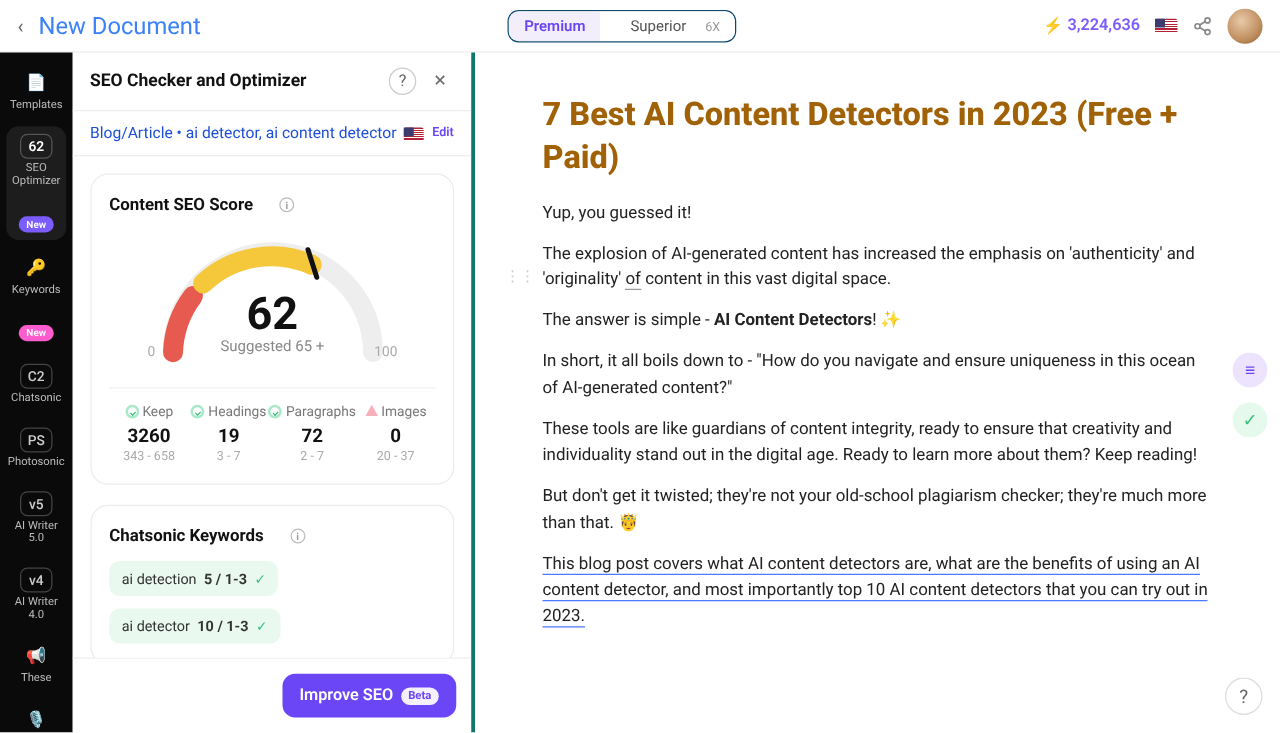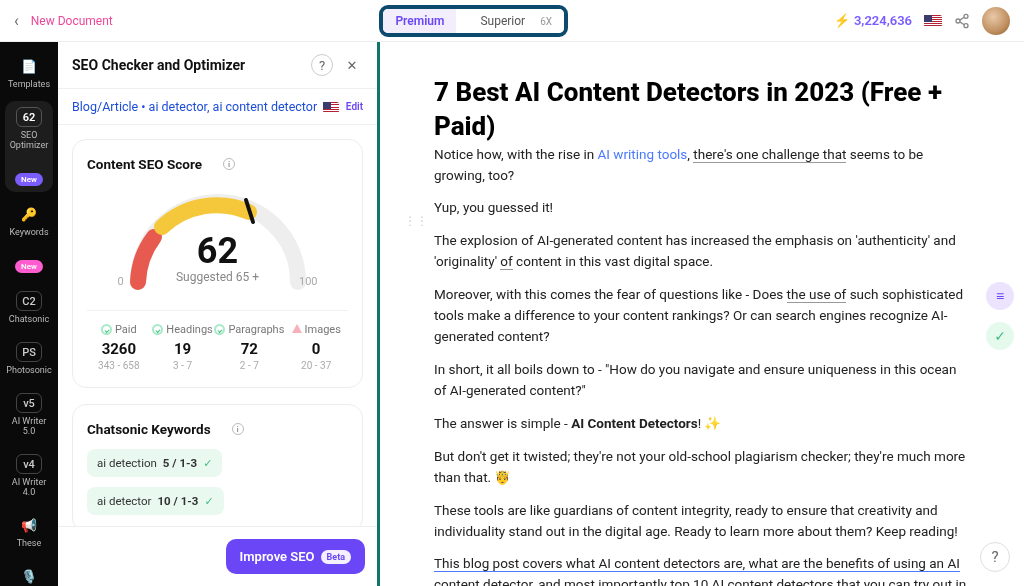--- a/index.html
+++ b/index.html
@@ -1,21 +1,21 @@
 <!DOCTYPE html>
 <html><head>
 <meta charset="utf-8">
 <style>
 * { box-sizing: border-box; margin: 0; padding: 0; font-family: -apple-system, BlinkMacSystemFont, "Segoe UI", Roboto, Helvetica, Arial, sans-serif; }
 html, body { width: 1024px; height: 586px; overflow: hidden; background: #fff; color: #111; }
 .topbar { height: 42px; display: flex; align-items: center; padding: 0 14px; border-bottom: 1px solid #eee; gap: 12px; }
 .back-chevron { font-size: 16px; color: #666; cursor: pointer; }
-.doc-title { color: #ec4899; font-size: 12px; flex: 0 0 auto; }
+.doc-title { color: #3b82f6; font-size: 19px; flex: 0 0 auto; }
 .top-spacer { flex: 1; }
-.plan-pills { display: flex; gap: 0; border: 4px solid #0c4a6e; border-radius: 9px; overflow: hidden; }
+.plan-pills { display: flex; gap: 0; border: 1px solid #0c4a6e; border-radius: 9px; overflow: hidden; }
 .plan-pills span { padding: 5px 12px; font-size: 12px; color: #555; }
 .plan-pills .prem { background: #f3eefc; color: #6b46f6; font-weight: 600; }
 .plan-pills .sup { background: #fff; }
 .plan-pills em { font-style: normal; font-size: 10px; margin-left:3px; color:#999;}
 .credits { color: #7a5cff; font-size: 13px; font-weight: 600; display:flex; align-items:center; gap:3px;}
 .flag-top { width: 18px; height: 12px; background: linear-gradient(#b22234 0 8%, #fff 8% 16%, #b22234 16% 24%, #fff 24% 32%, #b22234 32% 40%, #fff 40% 48%, #b22234 48% 56%, #fff 56% 64%, #b22234 64% 72%, #fff 72% 80%, #b22234 80% 88%, #fff 88% 100%); position:relative; border-radius:2px;}
 .flag-top::before{content:'';position:absolute;left:0;top:0;width:8px;height:7px;background:#3c3b6e;}
 .share-ico { width:16px;height:16px;color:#888;}
 .avatar { width: 28px; height: 28px; border-radius: 50%; background: radial-gradient(circle at 40% 35%, #e9c9a8, #c08f60 60%, #8b5a2b); }
 
@@ -65,21 +65,21 @@
 .kw-grid{display:flex;flex-wrap:wrap;gap:10px;margin-top:12px;}
 .kw-chip{font-size:11.5px;padding:7px 10px;border-radius:8px;background:#eaf9f0;display:inline-flex;align-items:center;gap:6px;color:#333;}
 .kw-chip b{font-weight:700;}
 .kw-tick{color:#3bbf7d;font-size:11px;}
 
 .panel-foot{padding:12px;border-top:1px solid #eee;display:flex;justify-content:flex-end;}
 .improve-btn{background:#6b46f6;color:#fff;border:none;border-radius:10px;padding:10px 14px;font-size:13px;font-weight:600;display:flex;align-items:center;gap:6px;cursor:pointer;}
 .beta-pill{background:#f4f0ff;color:#6b46f6;font-size:9px;font-weight:700;padding:2px 6px;border-radius:999px;}
 
 .editor{flex:1;overflow-y:auto;padding:34px 54px 28px;position:relative;color:#222;line-height:1.55;font-size:13.5px;}
-.editor h1{font-size:26px;font-weight:800;line-height:1.3;color:#000000;}
+.editor h1{font-size:26px;font-weight:800;line-height:1.3;margin-bottom:16px;color:#a16207;}
 .editor p{margin-bottom:12px;}
 .editor a.ai-link{color:#4a7aff;text-decoration:none;}
 .editor .ul{border-bottom:1px solid #999;}
 .editor .ul-blue{border-bottom:1px solid #4a7aff;}
 .editor strong{font-weight:700;}
 .drag-handle{position:absolute;left:24px;top:170px;color:#ccc;font-size:12px;cursor:grab;}
 .float-pills{position:fixed;right:10px;top:282px;display:flex;flex-direction:column;gap:12px;}
 .float-pills .fp{width:28px;height:28px;border-radius:50%;display:flex;align-items:center;justify-content:center;font-size:14px;}
 .fp.list{background:#ece4ff;color:#6b46f6;}
 .fp.check{background:#e6f9ed;color:#3bbf7d;}
@@ -183,21 +183,21 @@
             <div class="gauge-score">62</div>
             <div class="gauge-sugg">Suggested  65 +</div>
             <span class="gauge-end l">0</span>
             <span class="gauge-end r">100</span>
           </div>
         </div>
         <div class="stats-row">
           <div class="stat">
             <div class="lbl">
                 <span class="dot-ok"></span>
-                <span>Paid</span>
+                <span>Keep</span>
               </div>
             <div class="val">3260</div>
             <div class="rng">343 - 658</div>
           </div>
           <div class="stat">
             <div class="lbl">
                 <span class="dot-ok"></span>
                 <span>Headings</span>
               </div>
             <div class="val">19</div>
@@ -248,28 +248,26 @@
       <button class="improve-btn">
         <span>Improve SEO</span>
         <span class="beta-pill">Beta</span>
       </button>
     </div>
   </div>
 
   <div class="editor">
     <span class="drag-handle">⋮⋮</span>
     <h1>7 Best AI Content Detectors in 2023 (Free + Paid)</h1>
-    <p><span>Notice how, with the rise in </span><a class="ai-link">AI writing tools</a><span>, </span><span class="ul">there's one challenge that</span><span> seems to be growing, too?</span></p>
     <p>Yup, you guessed it!</p>
     <p><span>The explosion of AI-generated content has increased the emphasis on 'authenticity' and 'originality' </span><span class="ul">of</span><span> content in this vast digital space.</span></p>
-    <p><span>Moreover, with this comes the fear of questions like - Does </span><span class="ul">the use of</span><span> such sophisticated tools make a difference to your content rankings? Or can search engines recognize AI-generated content?</span></p>
+    <p><span>The answer is simple - </span><strong>AI Content Detectors</strong><span>! ✨</span></p>
     <p>In short, it all boils down to - "How do you navigate and ensure uniqueness in this ocean of AI-generated content?"</p>
-    <p><span>The answer is simple - </span><strong>AI Content Detectors</strong><span>! ✨</span></p>
+    <p>These tools are like guardians of content integrity, ready to ensure that creativity and individuality stand out in the digital age. Ready to learn more about them? Keep reading!</p>
     <p>But don't get it twisted; they're not your old-school plagiarism checker; they're much more than that. 🤴</p>
-    <p>These tools are like guardians of content integrity, ready to ensure that creativity and individuality stand out in the digital age. Ready to learn more about them? Keep reading!</p>
     <p><span class="ul-blue">This blog post covers what AI content detectors are, what are the benefits of using an AI content detector, and most importantly top 10 AI content detectors that you can try out in 2023.</span></p>
 
   </div>
 
 </div>
 
 <div class="float-pills">
   <span class="fp list">≡</span>
   <span class="fp check">✓</span>
 </div>

